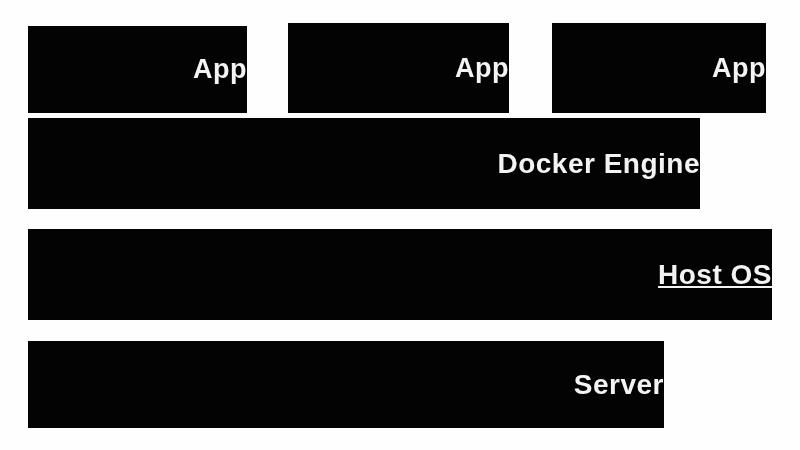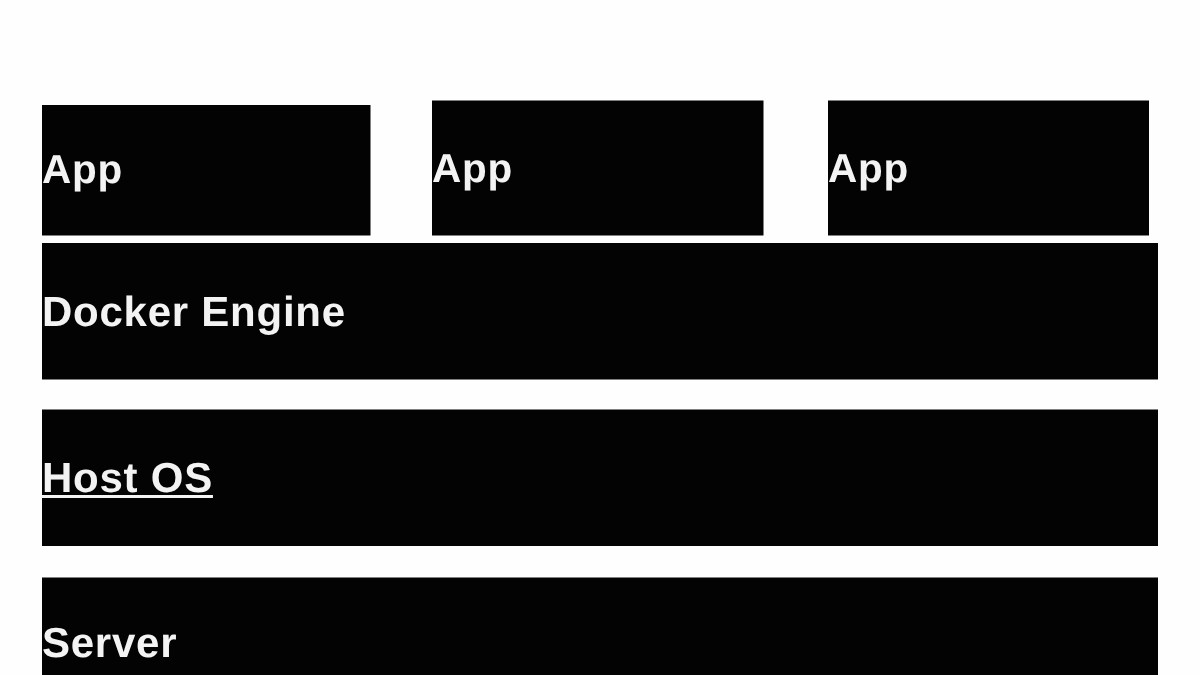--- a/index.html
+++ b/index.html
@@ -13,35 +13,34 @@
     background: var(--background, #ffffff);
     overflow: hidden;
     font-family: "Liberation Sans", sans-serif;
   }
   .box {
     position: absolute;
     background: var(--box, #000000);
     color: var(--box-text, #f2f2f2);
     display: flex;
     align-items: center;
-    justify-content: flex-start;
+    justify-content: flex-end;
     font-weight: 700;
     letter-spacing: 0.5px;
     box-sizing: border-box;
-    margin-top: 44px;
   }
   .app-box   { font-size: 27px; }
   .layer-box { font-size: 28px; }
 
   .app1   { left: 28px;  top: 26px;  width: 219px; height: 87px; }
   .app2   { left: 288px; top: 23px;  width: 221px; height: 90px; }
   .app3   { left: 552px; top: 23px;  width: 214px; height: 90px; }
-  .docker { left: 28px;  top: 118px; width: 744px; height: 91px; }
+  .docker { left: 28px;  top: 118px; width: 672px; height: 91px; }
   .host   { left: 28px;  top: 229px; width: 744px; height: 91px; text-decoration: underline; }
-  .server { left: 28px;  top: 341px; width: 744px; height: 87px; }
+  .server { left: 28px;  top: 341px; width: 636px; height: 87px; }
 
   .watermark {
     position: absolute;
     left: 553px;
     top: 399px;
     font-family: "Liberation Serif", serif;
     font-size: 45px;
     line-height: 1;
     letter-spacing: 2px;
     color: var(--watermark, #999999);

